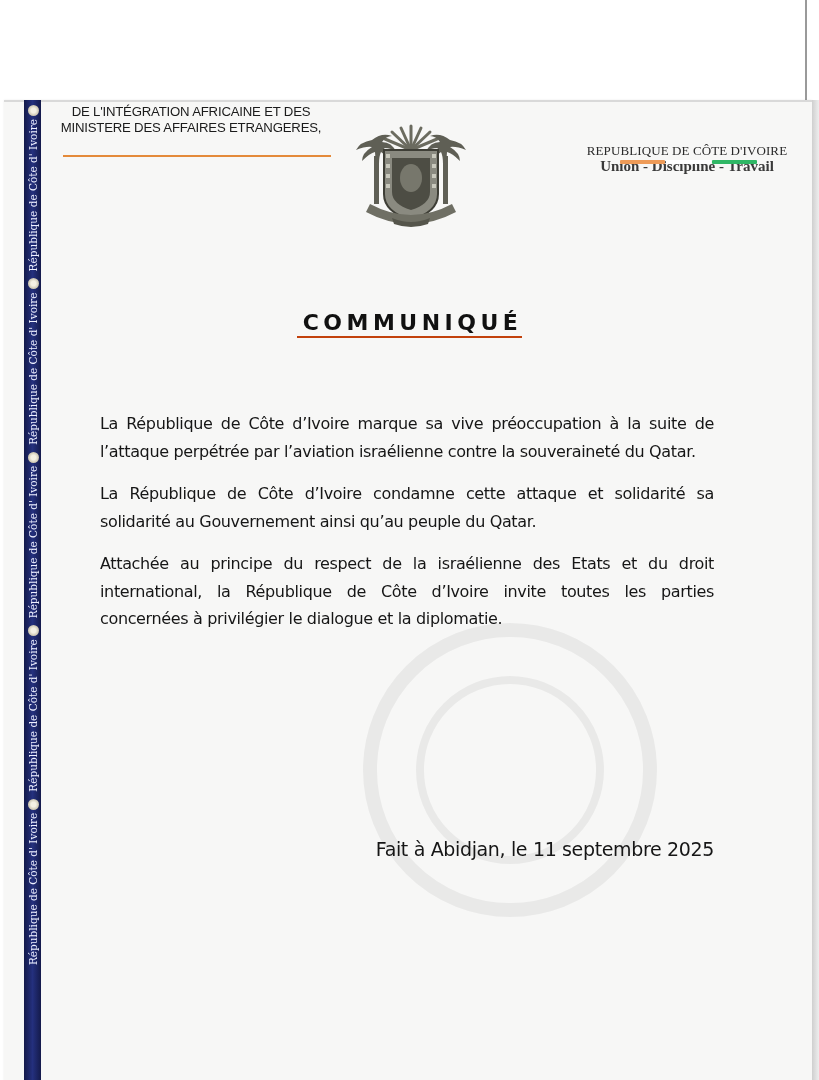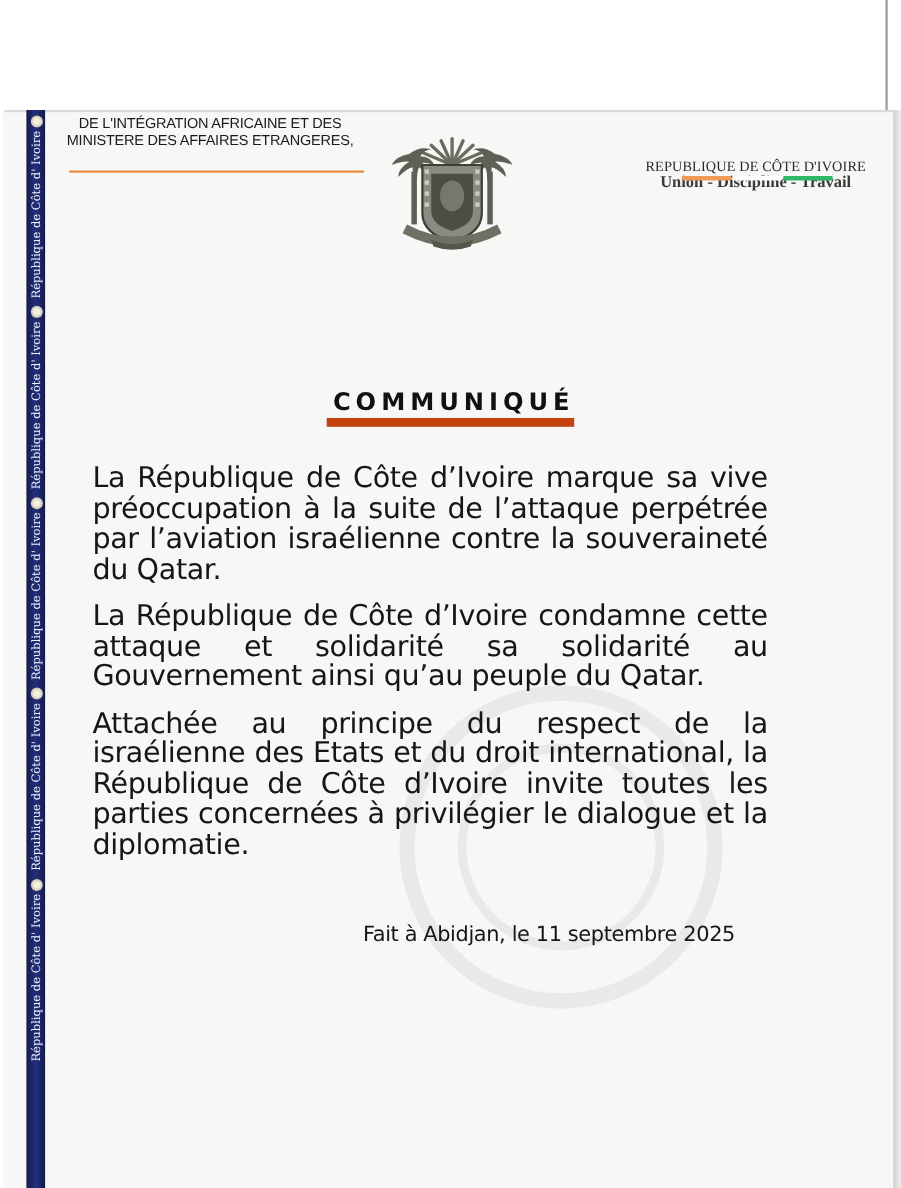--- a/index.html
+++ b/index.html
@@ -167,48 +167,46 @@
       width: 819px;
       text-align: center;
       font-family: "DejaVu Sans", sans-serif;
       font-weight: bold;
       font-size: 22px;
       letter-spacing: 4.5px;
       color: #111111;
     }
     .title span {
       display: inline-block;
-      border-bottom: 8px solid #c2410c;
+      border-bottom: 2px solid #c2410c;
       line-height: 26px;
       padding-left: 6px;
-      margin-top: 44px;
     }
     
     .body {
       position: absolute;
-      left: 84px;
+      left: 100px;
       top: 410px;
       width: 614px;
       font-family: "DejaVu Sans", sans-serif;
-      font-size: 26px;
+      font-size: 16px;
       line-height: 27.5px;
       color: #161616;
       letter-spacing: -0.35px;
-      margin-top: 12px;
     }
     .para {
       margin: 0 0 15px 0;
       text-align: justify;
     }
     .signature {
       position: absolute;
       left: 330px;
       top: 836px;
       width: 384px;
-      text-align: left;
+      text-align: right;
       font-family: "DejaVu Sans", sans-serif;
       font-size: 19px;
       line-height: 26px;
       color: #161616;
       letter-spacing: -0.35px;
     }
   </style>
 </head>
 <body>
 

